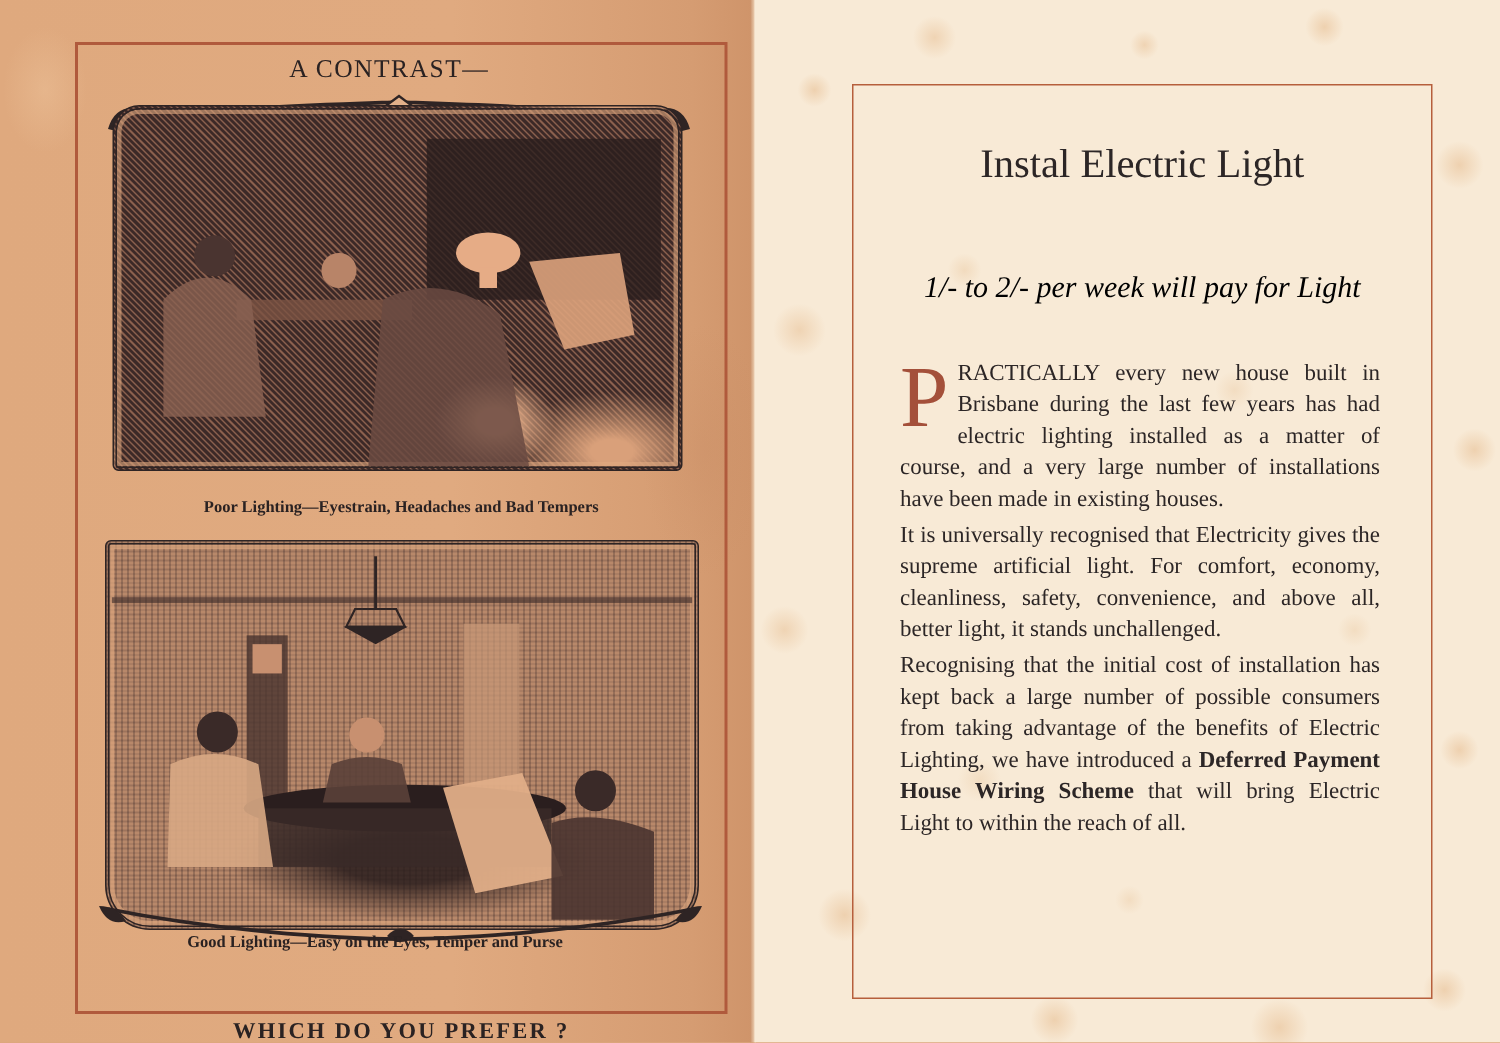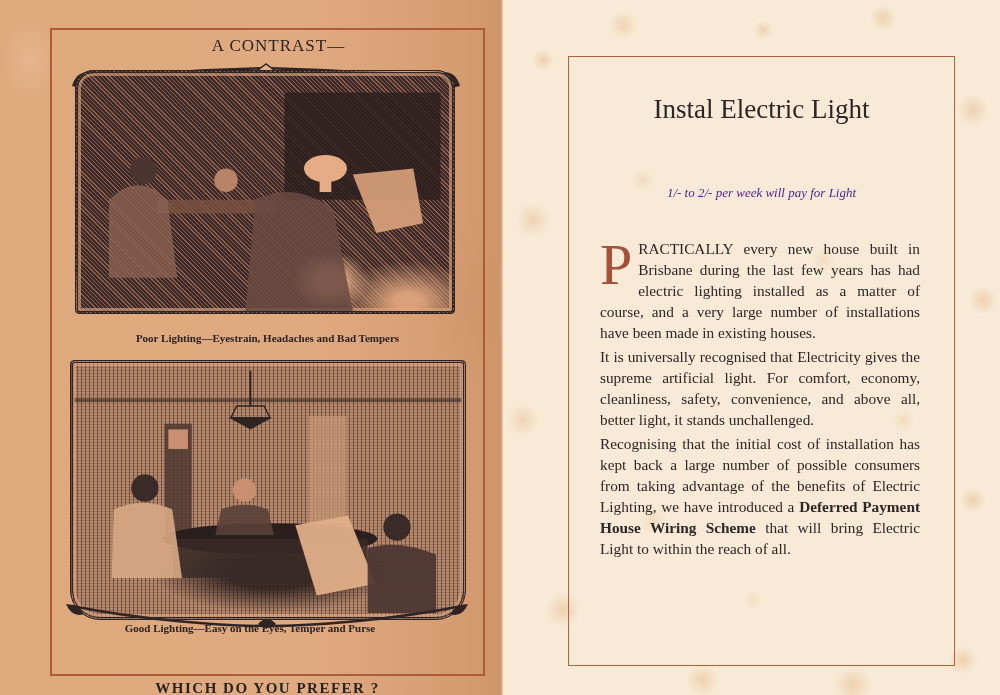--- a/index.html
+++ b/index.html
@@ -100,21 +100,21 @@
   .right-frame {
     position: absolute; left: 568px; top: 56px; width: 387px; height: 610px;
     border: 1.5px solid #b65f3c; box-sizing: border-box;
   }
   .headline {
     position: absolute; left: 568px; width: 387px; top: 92px; text-align: center;
     font-size: 27px; line-height: 34px; color: #2c2626;
   }
   .subhead {
     position: absolute; left: 568px; width: 387px; top: 183px; text-align: center;
-    font-style: italic; font-size: 13px; line-height: 19px; color: #4c1d95;
+    font-style: italic; font-size: 20px; line-height: 19px; color: #000000;
   }
   .body-text {
     position: absolute; left: 600px; top: 238px; width: 320px;
     font-size: 15.3px; line-height: 21px; color: #2c2626;
     text-align: justify;
   }
   .body-text p { margin: 0 0 3px 0; }
   .dropcap {
     float: left; font-size: 58px; line-height: 46px; color: #a4503a;
     margin: 4px 6px 0 0; font-family: "Liberation Serif", serif;
@@ -123,21 +123,21 @@
 </style>
 </head>
 <body>
 
 <div class="page page-left"></div>
 <div class="spine"></div>
 <div class="page page-right"></div>
 
 <div class="left-frame"></div>
 
-<div class="contrast-title" style="left:61px;width:435px;right:auto;">A CONTRAST—</div>
+<div class="contrast-title" style="left:42px;width:435px;right:auto;">A CONTRAST—</div>
 
 <svg class="ornament-top" viewBox="0 0 396 26">
   <path d="M8 22 C 60 10, 140 8, 198 6 C 256 8, 336 10, 388 22" stroke="#2e2424" stroke-width="2.5" fill="none"></path>
   <path d="M4 24 q 4 -14 16 -14 q -4 8 -8 16 z" fill="#2e2424"></path>
   <path d="M392 24 q -4 -14 -16 -14 q 4 8 8 16 z" fill="#2e2424"></path>
   <path d="M190 8 l 8 -6 l 8 6 l -8 6 z" fill="#e2b08a" stroke="#2e2424" stroke-width="1.5"></path>
   <circle cx="266" cy="20" r="5" fill="none" stroke="#2e2424" stroke-width="1.5"></circle>
 </svg>
 
 <div class="illustration illus-poor">

